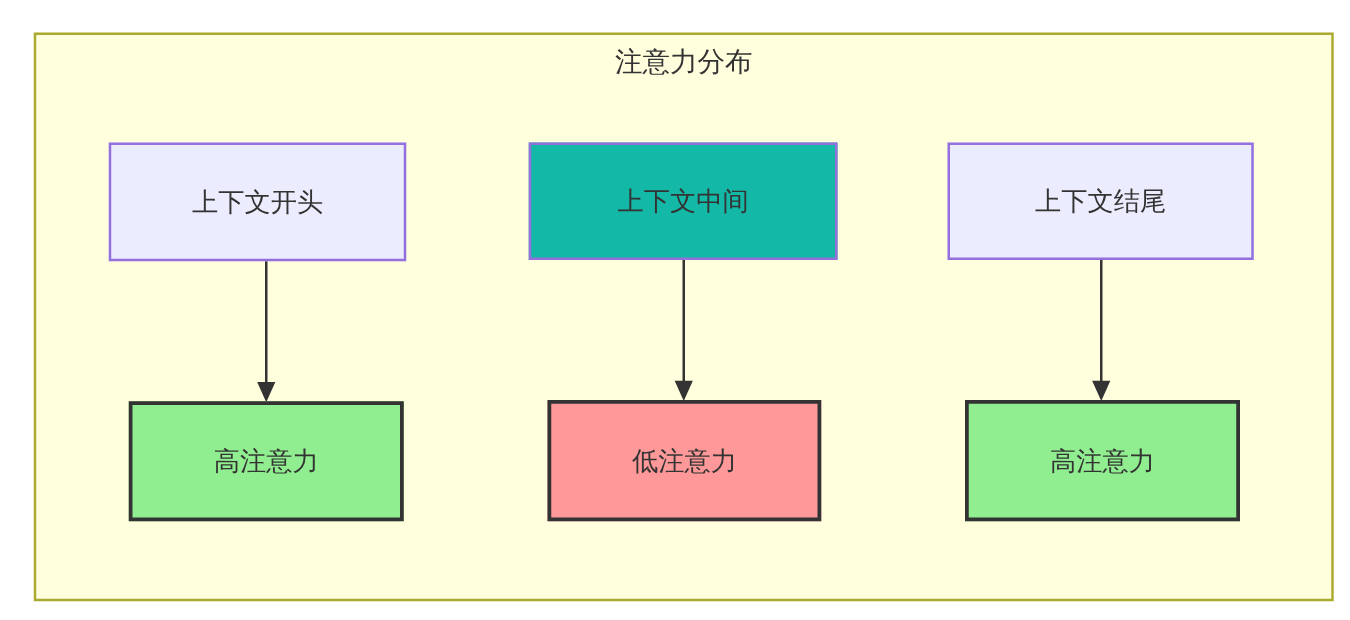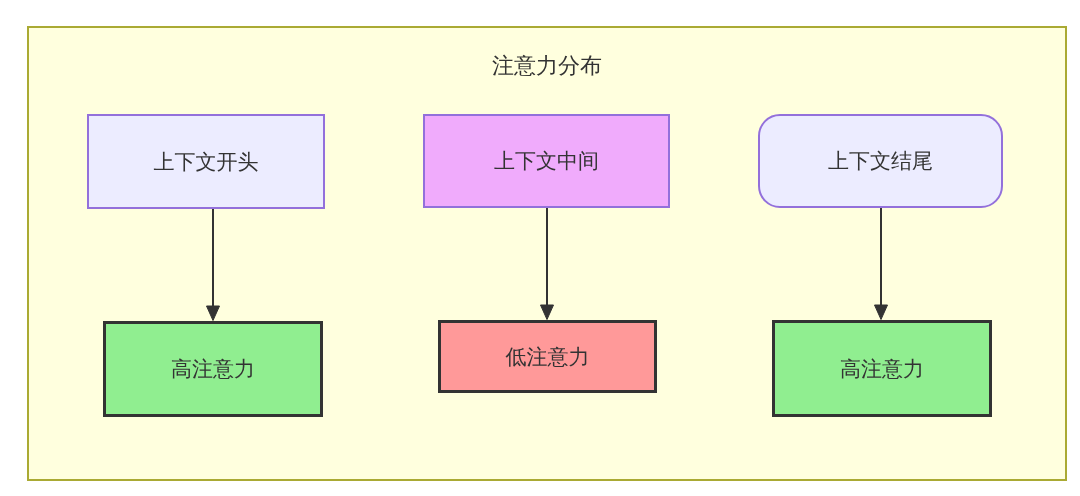--- a/index.html
+++ b/index.html
@@ -26,21 +26,20 @@
     box-sizing: border-box;
   }
   .subgraph-title {
     position: absolute;
     left: 0;
     top: 7px;
     width: 100%;
     text-align: center;
     font-size: 22px;
     color: #333333;
-    margin-top: 16px;
   }
   .node {
     position: absolute;
     display: flex;
     align-items: center;
     justify-content: center;
     box-sizing: border-box;
     font-size: 21px;
     color: #333333;
     text-align: center;
@@ -51,24 +50,24 @@
     margin-top: 20px;
   }
   .node.result {
     border: 3px solid #14532d;
   }
   .node.result.high { background: #90ee90; }
   .node.result.low  { background: #ff9999; }
 
   .n1 { left: 87px;  top: 94px;  width: 238px; height: 95px; }
   .n2 { left: 423px; top: 94px;  width: 247px; height: 94px; }
-  .n3 { left: 758px; top: 94px;  width: 245px; height: 94px; border-radius: 22px; }
+  .n3 { left: 758px; top: 94px;  width: 245px; height: 94px; }
 
   .b1 { left: 103px; top: 321px; width: 220px; height: 96px; }
-  .b2 { left: 438px; top: 320px; width: 219px; height: 73px; }
+  .b2 { left: 438px; top: 320px; width: 219px; height: 97px; }
   .b3 { left: 772px; top: 320px; width: 220px; height: 97px; }
 
   .edges {
     position: absolute;
     left: 0;
     top: 0;
     width: 1080px;
     height: 496px;
     pointer-events: none;
   }
@@ -100,21 +99,21 @@
       <polygon points="540.5,305 553.5,305 547,319.5"></polygon>
     </g>
     <g>
       <line x1="881" y1="189" x2="881" y2="307"></line>
       <polygon points="874.5,305 887.5,305 881,319.5"></polygon>
     </g>
   </svg>
 
   <div class="node context n1" style="background-color: rgb(236, 236, 255); border-color: rgb(147, 112, 219);">上下文开头</div>
 
-  <div class="node context n2" style="background-color: #f0abfc; border-color: rgb(147, 112, 219);">上下文中间</div>
+  <div class="node context n2" style="background-color: #14b8a6; border-color: rgb(147, 112, 219);">上下文中间</div>
 
   <div class="node context n3" style="background-color: rgb(236, 236, 255); border-color: rgb(147, 112, 219);">上下文结尾</div>
 
   <div class="node result high b1" style="background-color: rgb(144, 238, 144); border-color: rgb(51, 51, 51);">高注意力</div>
 
   <div class="node result low b2" style="background-color: rgb(255, 153, 153); border-color: rgb(51, 51, 51);">低注意力</div>
 
   <div class="node result high b3" style="background-color: rgb(144, 238, 144); border-color: rgb(51, 51, 51);">高注意力</div>
 
 </div>

